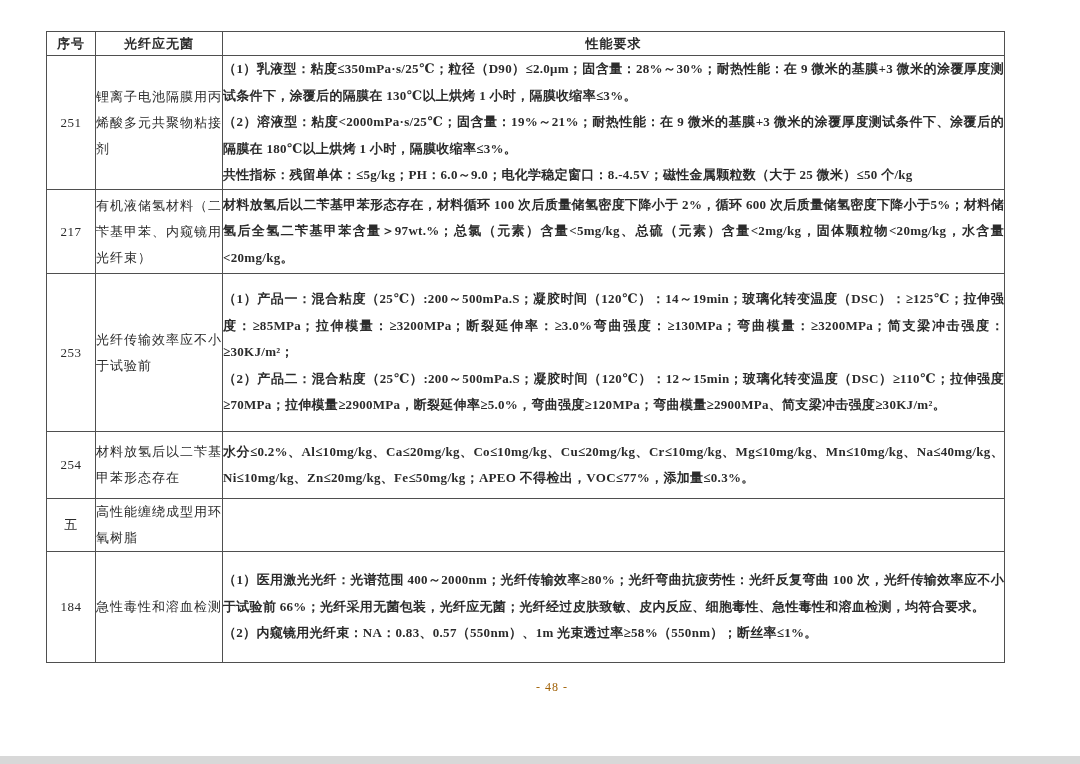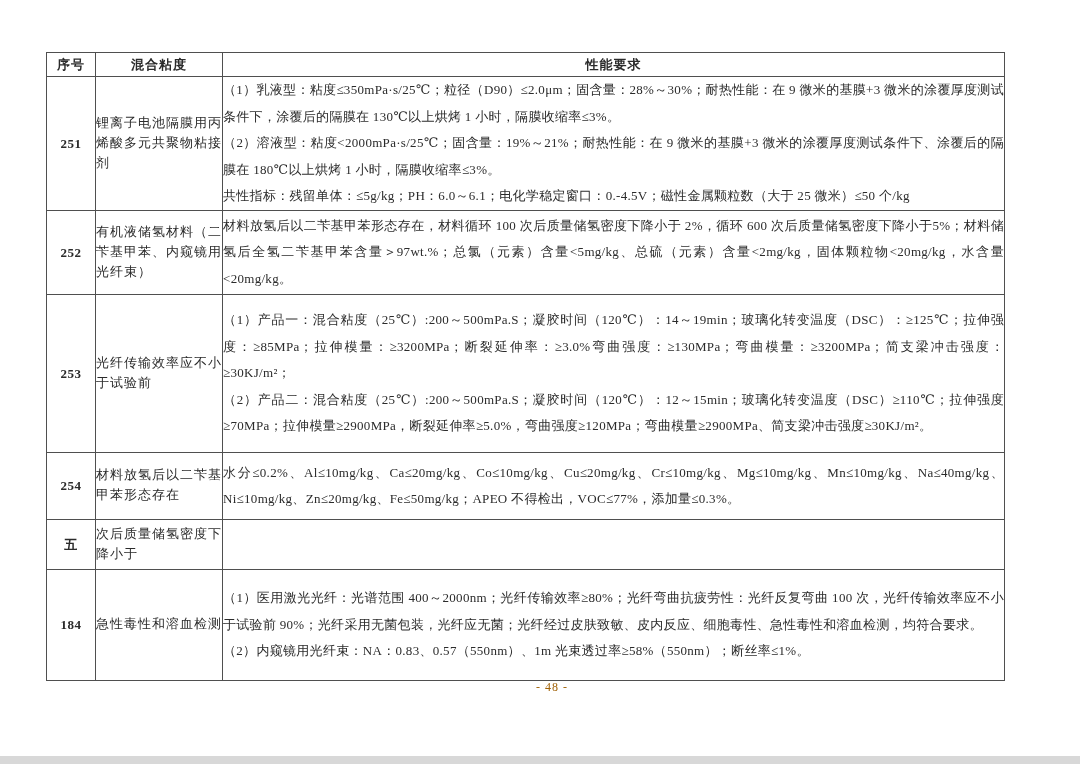--- a/index.html
+++ b/index.html
@@ -18,21 +18,21 @@
   .page {
     position: absolute;
     left: 0; top: 0;
     width: 1080px;
     height: 764px;
     background: #ffffff;
   }
   table.materials {
     position: absolute;
     left: 46px;
-    top: 52px;
+    top: 31px;
     width: 958px;
     border-collapse: collapse;
     table-layout: fixed;
   }
   table.materials th,
   table.materials td {
     border: 1px solid #4f4f4f;
     font-size: 13px;
     color: #2b2b2b;
     padding: 0;
@@ -46,39 +46,38 @@
     height: 23px;
     font-weight: bold;
     text-align: center;
     vertical-align: middle;
     letter-spacing: 1px;
   }
   td.no {
     text-align: center;
     vertical-align: middle;
     letter-spacing: 0.5px;
-    font-weight: bold;
   }
   td.name {
     vertical-align: middle;
     text-align: justify;
     padding: 2px 7px;
-    line-height: 20px;
+    line-height: 26px;
     letter-spacing: 1px;
-    font-family: Liberation Mono, monospace;
   }
   td.req {
     vertical-align: middle;
     padding: 2px 8px 2px 7px;
     line-height: 26.4px;
   }
   td.req p {
     margin: 0;
     text-align: justify;
     letter-spacing: 0.3px;
+    font-weight: bold;
   }
   
   tr.r-251 td { height: 133px; }
   tr.r-252 td { height: 83px; }
   tr.r-253 td { height: 157px; }
   tr.r-254 td { height: 66px; }
   tr.r-sec td { height: 49px; }
   tr.r-255 td { height: 110px; }
 
   .footer {
@@ -108,36 +107,36 @@
 
   <table class="materials">
     <colgroup>
       <col class="c-no">
       <col class="c-name">
       <col class="c-req">
     </colgroup>
     <thead>
       <tr>
         <th>序号</th>
-        <th>混合粘度</th>
+        <th>光纤应无菌</th>
         <th>性能要求</th>
       </tr>
     </thead>
     <tbody>
       <tr class="r-251">
         <td class="no">251</td>
         <td class="name">锂离子电池隔膜用丙烯酸多元共聚物粘接剂</td>
         <td class="req">
           <p>（1）乳液型：粘度≤350mPa·s/25℃；粒径（D90）≤2.0μm；固含量：28%～30%；耐热性能：在 9 微米的基膜+3 微米的涂覆厚度测试条件下，涂覆后的隔膜在 130℃以上烘烤 1 小时，隔膜收缩率≤3%。</p>
           <p>（2）溶液型：粘度&lt;2000mPa·s/25℃；固含量：19%～21%；耐热性能：在 9 微米的基膜+3 微米的涂覆厚度测试条件下、涂覆后的隔膜在 180℃以上烘烤 1 小时，隔膜收缩率≤3%。</p>
-          <p>共性指标：残留单体：≤5g/kg；PH：6.0～6.1；电化学稳定窗口：0.-4.5V；磁性金属颗粒数（大于 25 微米）≤50 个/kg</p>
+          <p>共性指标：残留单体：≤5g/kg；PH：6.0～9.0；电化学稳定窗口：8.-4.5V；磁性金属颗粒数（大于 25 微米）≤50 个/kg</p>
         </td>
       </tr>
       <tr class="r-252">
-        <td class="no">252</td>
+        <td class="no">217</td>
         <td class="name">有机液储氢材料（二苄基甲苯、内窥镜用光纤束）</td>
         <td class="req">
           <p>材料放氢后以二苄基甲苯形态存在，材料循环 100 次后质量储氢密度下降小于 2%，循环 600 次后质量储氢密度下降小于5%；材料储氢后全氢二苄基甲苯含量＞97wt.%；总氯（元素）含量&lt;5mg/kg、总硫（元素）含量&lt;2mg/kg，固体颗粒物&lt;20mg/kg，水含量&lt;20mg/kg。</p>
         </td>
       </tr>
       <tr class="r-253">
         <td class="no">253</td>
         <td class="name">光纤传输效率应不小于试验前</td>
         <td class="req">
           <p>（1）产品一：混合粘度（25℃）:200～500mPa.S；凝胶时间（120℃）：14～19min；玻璃化转变温度（DSC）：≥125℃；拉伸强度：≥85MPa；拉伸模量：≥3200MPa；断裂延伸率：≥3.0%弯曲强度：≥130MPa；弯曲模量：≥3200MPa；简支梁冲击强度：≥30KJ/m²；</p>
@@ -146,28 +145,28 @@
       </tr>
       <tr class="r-254">
         <td class="no">254</td>
         <td class="name">材料放氢后以二苄基甲苯形态存在</td>
         <td class="req">
           <p>水分≤0.2%、Al≤10mg/kg、Ca≤20mg/kg、Co≤10mg/kg、Cu≤20mg/kg、Cr≤10mg/kg、Mg≤10mg/kg、Mn≤10mg/kg、Na≤40mg/kg、Ni≤10mg/kg、Zn≤20mg/kg、Fe≤50mg/kg；APEO 不得检出，VOC≤77%，添加量≤0.3%。</p>
         </td>
       </tr>
       <tr class="r-sec">
         <td class="no">五</td>
-        <td class="name">次后质量储氢密度下降小于</td>
+        <td class="name">高性能缠绕成型用环氧树脂</td>
         <td class="req"></td>
       </tr>
       <tr class="r-255">
         <td class="no">184</td>
         <td class="name">急性毒性和溶血检测</td>
         <td class="req">
-          <p>（1）医用激光光纤：光谱范围 400～2000nm；光纤传输效率≥80%；光纤弯曲抗疲劳性：光纤反复弯曲 100 次，光纤传输效率应不小于试验前 90%；光纤采用无菌包装，光纤应无菌；光纤经过皮肤致敏、皮内反应、细胞毒性、急性毒性和溶血检测，均符合要求。</p>
+          <p>（1）医用激光光纤：光谱范围 400～2000nm；光纤传输效率≥80%；光纤弯曲抗疲劳性：光纤反复弯曲 100 次，光纤传输效率应不小于试验前 66%；光纤采用无菌包装，光纤应无菌；光纤经过皮肤致敏、皮内反应、细胞毒性、急性毒性和溶血检测，均符合要求。</p>
           <p>（2）内窥镜用光纤束：NA：0.83、0.57（550nm）、1m 光束透过率≥58%（550nm）；断丝率≤1%。</p>
         </td>
       </tr>
     </tbody>
   </table>
 
   <div class="footer">- 48 -</div>
   <div class="scan-edge-bottom"></div>
 </div>
 

